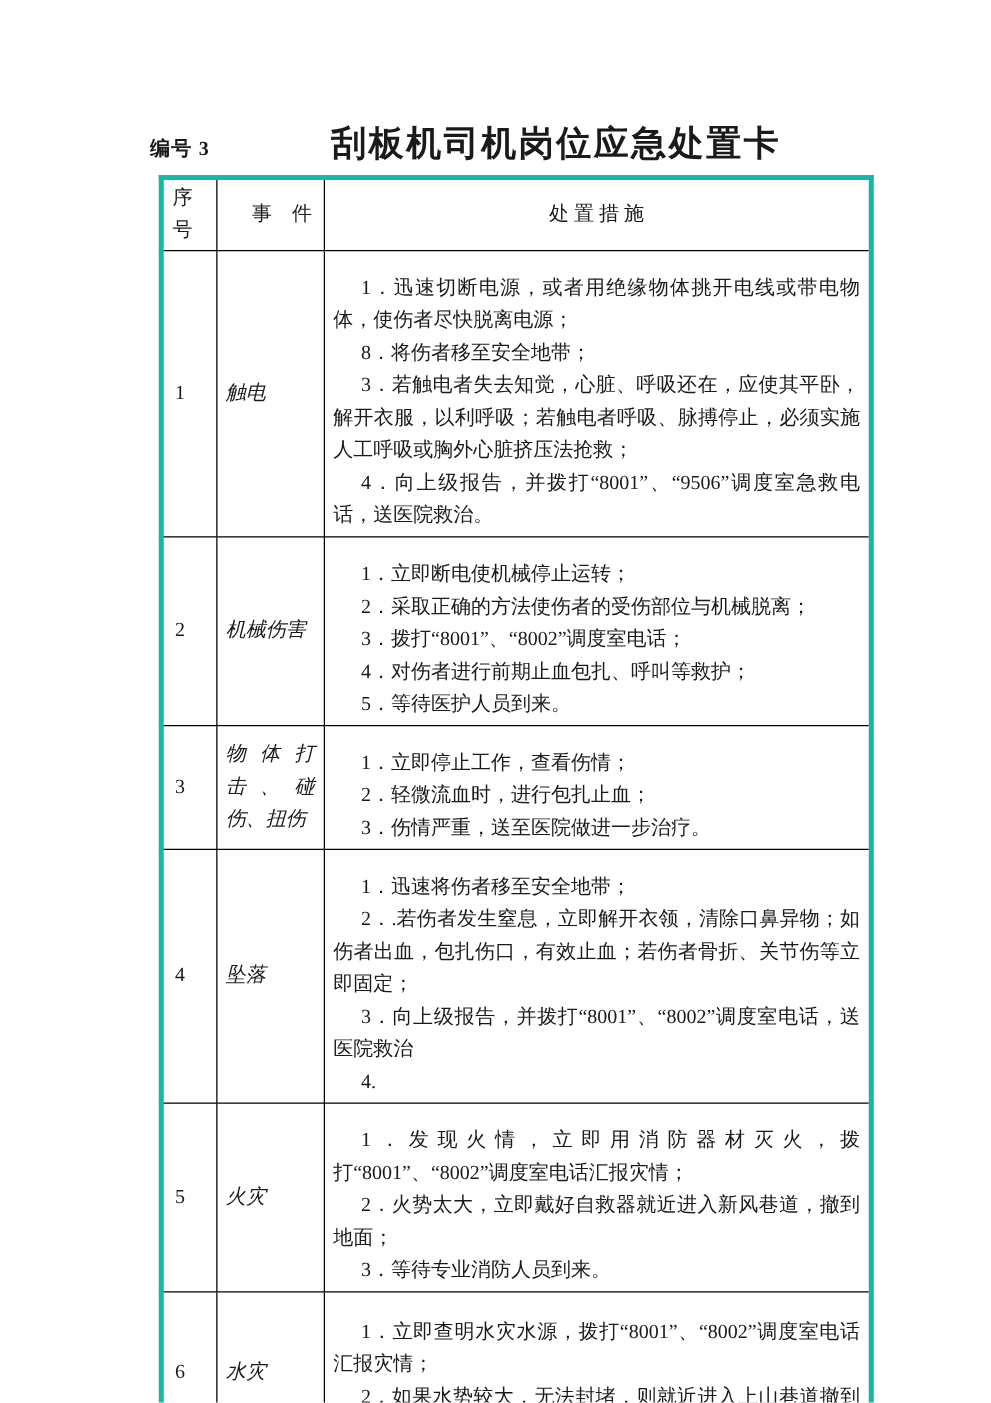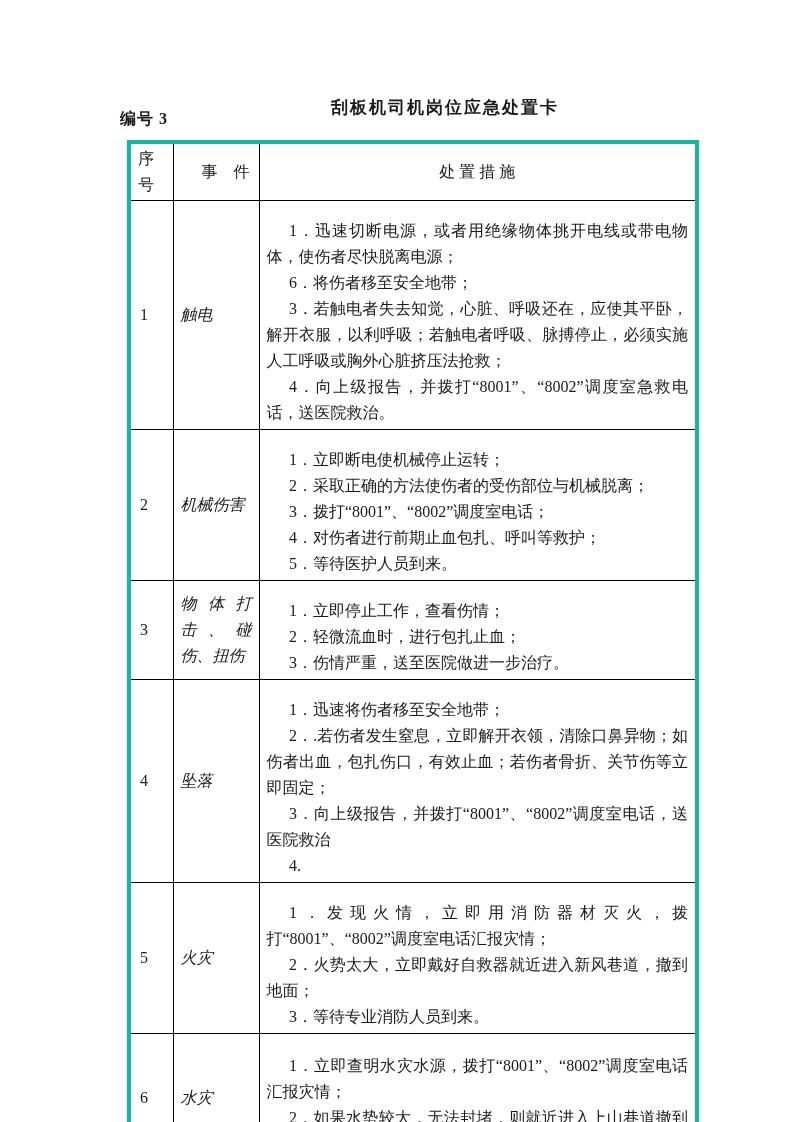--- a/index.html
+++ b/index.html
@@ -19,21 +19,21 @@
   }
   .doc-number {
     position:absolute; left:7px; top:13px;
     font-size:16px; font-weight:bold; letter-spacing:1px;
     white-space:nowrap;
   }
   .doc-title {
     position:absolute; left:0; right:0; top:0;
     text-align:center;
     transform:translateX(48px);
-    font-size:17px; font-weight:bold; letter-spacing:2px;
+    font-size:28px; font-weight:bold; letter-spacing:2px;
     white-space:nowrap;
   }
 
   table.card {
     position:absolute; left:127px; top:140px;
     width:568px;
     border-collapse:collapse;
     table-layout:fixed;
     border:4px solid #14b8a6;
   }
@@ -90,23 +90,23 @@
         <th class="h-event">事　件</th>
         <th class="h-measures">处 置 措 施</th>
       </tr>
     </thead>
     <tbody>
         <tr style="height: 202px;">
           <td class="index-cell">1</td>
           <td class="event-cell">触电</td>
           <td class="measures-cell">
             <p class="measure">1．迅速切断电源，或者用绝缘物体挑开电线或带电物体，使伤者尽快脱离电源；</p>
-            <p class="measure">6．将伤者移至安全地带；</p>
+            <p class="measure">8．将伤者移至安全地带；</p>
             <p class="measure">3．若触电者失去知觉，心脏、呼吸还在，应使其平卧，解开衣服，以利呼吸；若触电者呼吸、脉搏停止，必须实施人工呼吸或胸外心脏挤压法抢救；</p>
-            <p class="measure">4．向上级报告，并拨打“8001”、“8002”调度室急救电话，送医院救治。</p>
+            <p class="measure">4．向上级报告，并拨打“8001”、“9506”调度室急救电话，送医院救治。</p>
           </td>
         </tr>
         <tr style="height: 147px;">
           <td class="index-cell">2</td>
           <td class="event-cell">机械伤害</td>
           <td class="measures-cell">
             <p class="measure">1．立即断电使机械停止运转；</p>
             <p class="measure">2．采取正确的方法使伤者的受伤部位与机械脱离；</p>
             <p class="measure">3．拨打“8001”、“8002”调度室电话；</p>
             <p class="measure">4．对伤者进行前期止血包扎、呼叫等救护；</p>

